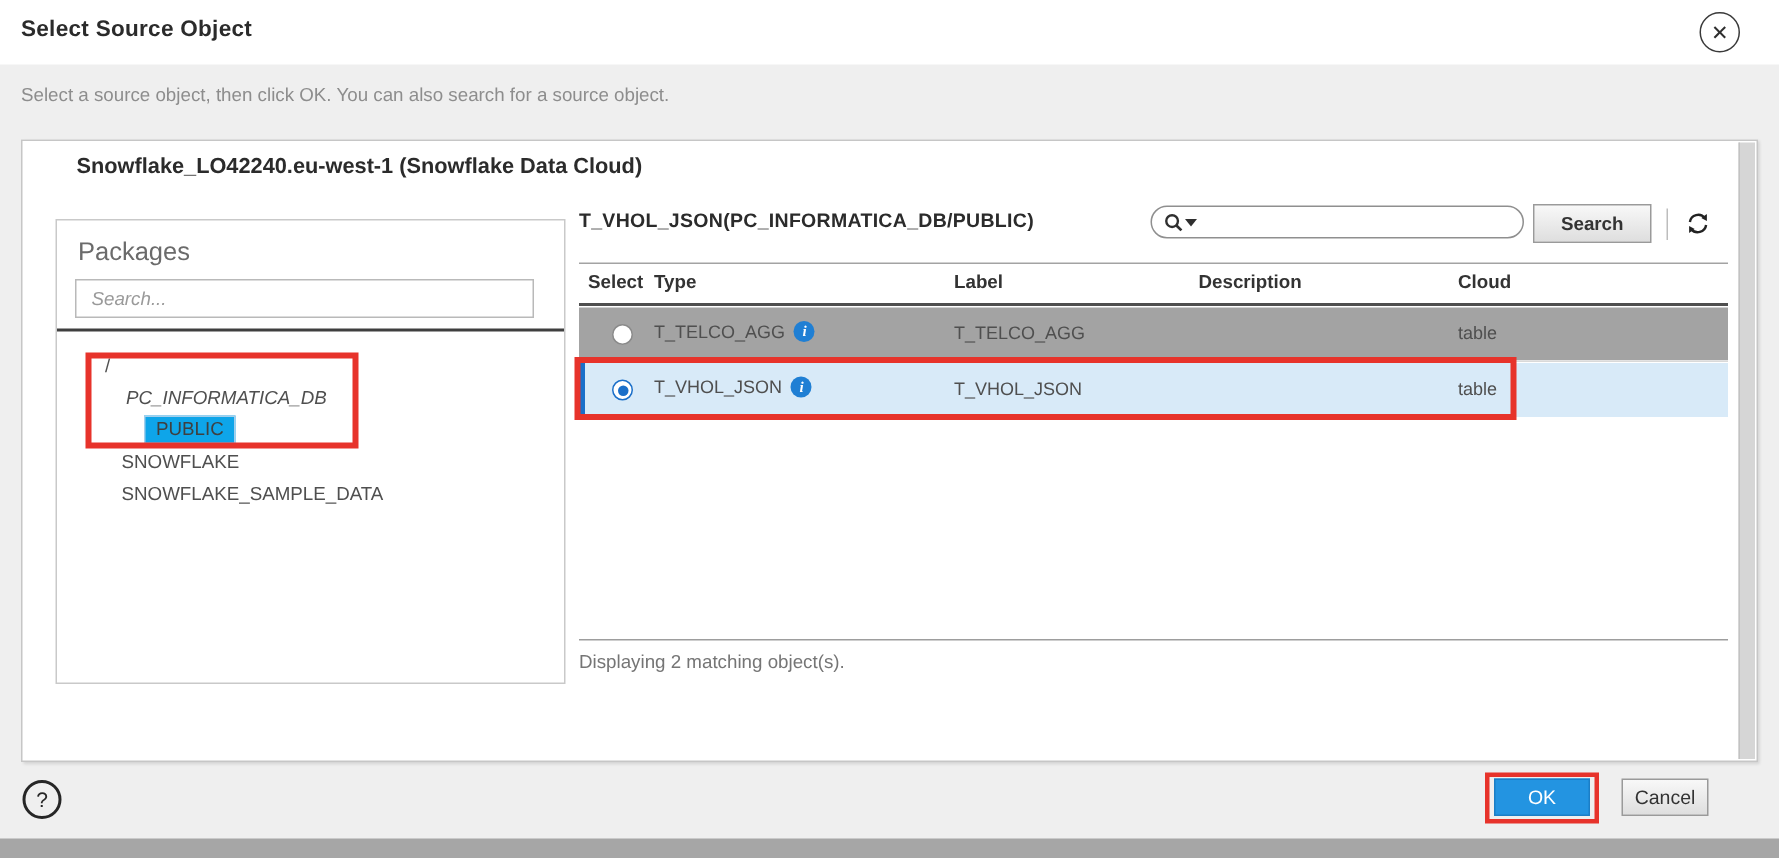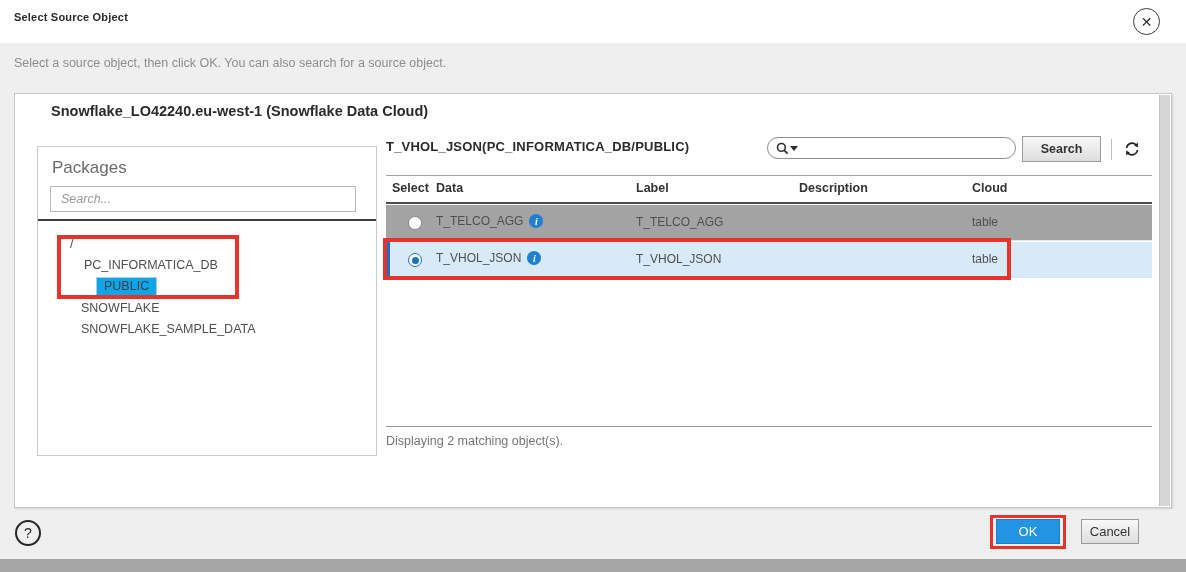--- a/index.html
+++ b/index.html
@@ -6,21 +6,21 @@
   html,body { width:1186px; height:572px; }
   body {
     font-family:"Liberation Sans", sans-serif;
     position:relative; background:#ffffff; overflow:hidden;
     color:#2b2b2b;
   }
   .abs { position:absolute; }
 
   
   .titlebar { left:0; top:0; width:1186px; height:43px; background:#ffffff; }
-  .dlg-title { left:14px; top:11px; font-size:11px; font-weight:bold; color:#2b2b2b; letter-spacing:.2px; }
+  .dlg-title { left:14px; top:11px; font-size:15px; font-weight:bold; color:#2b2b2b; letter-spacing:.2px; }
   .close-btn { left:1133px; top:8px; width:27px; height:27px; border:1.6px solid #3a3a3a; border-radius:50%;
                display:flex; align-items:center; justify-content:center; cursor:pointer; background:#fff; }
   .close-btn span { font-size:14px; color:#2f2f2f; line-height:1; transform:translateY(-0.5px); }
 
   
   .dialog-body { left:0; top:43px; width:1186px; height:517px; background:#efefef; }
   .subtitle { left:14px; top:56px; font-size:12.5px; color:#8d8d8d; }
 
   
   .main-box { left:14px; top:93px; width:1158px; height:415px; background:#ffffff;
@@ -31,21 +31,21 @@
   
   .pkg-box { left:37px; top:146px; width:340px; height:310px; background:#fff; border:1px solid #c9c9c9; }
   .pkg-label { left:52px; top:158px; font-size:17px; color:#6b6b6b; }
   .pkg-search { left:50px; top:186px; width:306px; height:26px; border:1px solid #b9b9b9; background:#fff;
                 font-family:"Liberation Sans", sans-serif; font-size:12.5px; font-style:italic; color:#555;
                 padding:0 10px; outline:none; }
   .pkg-search::placeholder { color:#9a9a9a; font-style:italic; }
   .pkg-divider { left:38px; top:219px; width:338px; height:2px; background:#3f3f3f; }
   .tree-item { font-size:12.5px; color:#4f4f4f; cursor:pointer; white-space:nowrap; }
   .t-root  { left:70px; top:237px; }
-  .t-db    { left:84px; top:258px; }
+  .t-db    { left:84px; top:258px;font-style:italic; }
   .t-pub   { left:96px; top:277px; background:#0ea5e9; border:1px solid #a3cfec; padding:1px 7px 2px 7px; color:#3f3f3f; }
   .t-sf    { left:81px; top:301px; }
   .t-ssd   { left:81px; top:322px; }
 
   
   .res-title { left:386px; top:139px; font-size:13px; font-weight:bold; color:#2b2b2b; letter-spacing:.2px; }
   .search-pill { left:767px; top:137px; width:249px; height:22px; border:1px solid #8f8f8f; border-radius:11px;
                  background:#fff; display:flex; align-items:center; padding:0 8px; gap:3px; }
   .search-pill input { border:none; outline:none; flex:1; font-family:"Liberation Sans", sans-serif;
                        font-size:12.5px; font-style:italic; color:#555; background:transparent; min-width:0; }
@@ -147,21 +147,21 @@
     <polygon points="15.9,3.6 15.9,8.4 12.2,6.4" fill="#222"></polygon>
     <path d="M 15.4 11 A 5.6 5.6 0 0 1 5.4 13.6" fill="none" stroke="#222" stroke-width="1.6"></path>
     <polygon points="4.1,16.4 4.1,11.6 7.8,13.6" fill="#222"></polygon>
   </svg>
 </div>
 
 <div class="abs line-a"></div>
 
 <div class="abs hdr-row">
   <span class="c-select">Select</span>
-  <span class="c-name">Data</span>
+  <span class="c-name">Type</span>
   <span class="c-label">Label</span>
   <span class="c-desc">Description</span>
   <span class="c-type">Cloud</span>
 </div>
 <div class="abs hdr-line"></div>
 
 <div class="abs obj-row row-1">
   <span class="radio"></span>
   <span class="cell cell-name" style="left:50px;">
     <span>T_TELCO_AGG</span>

